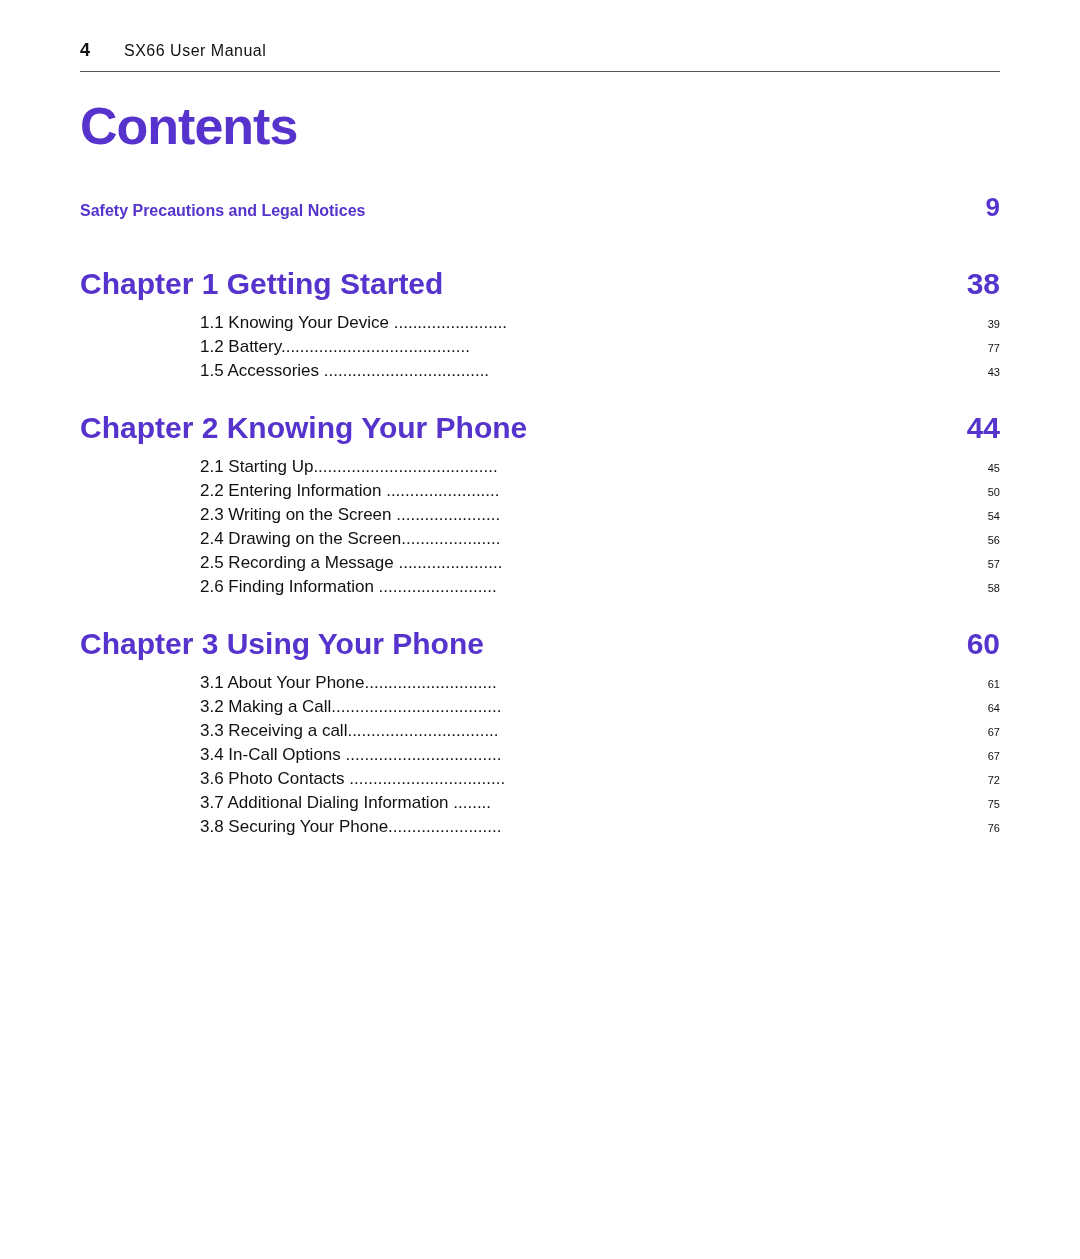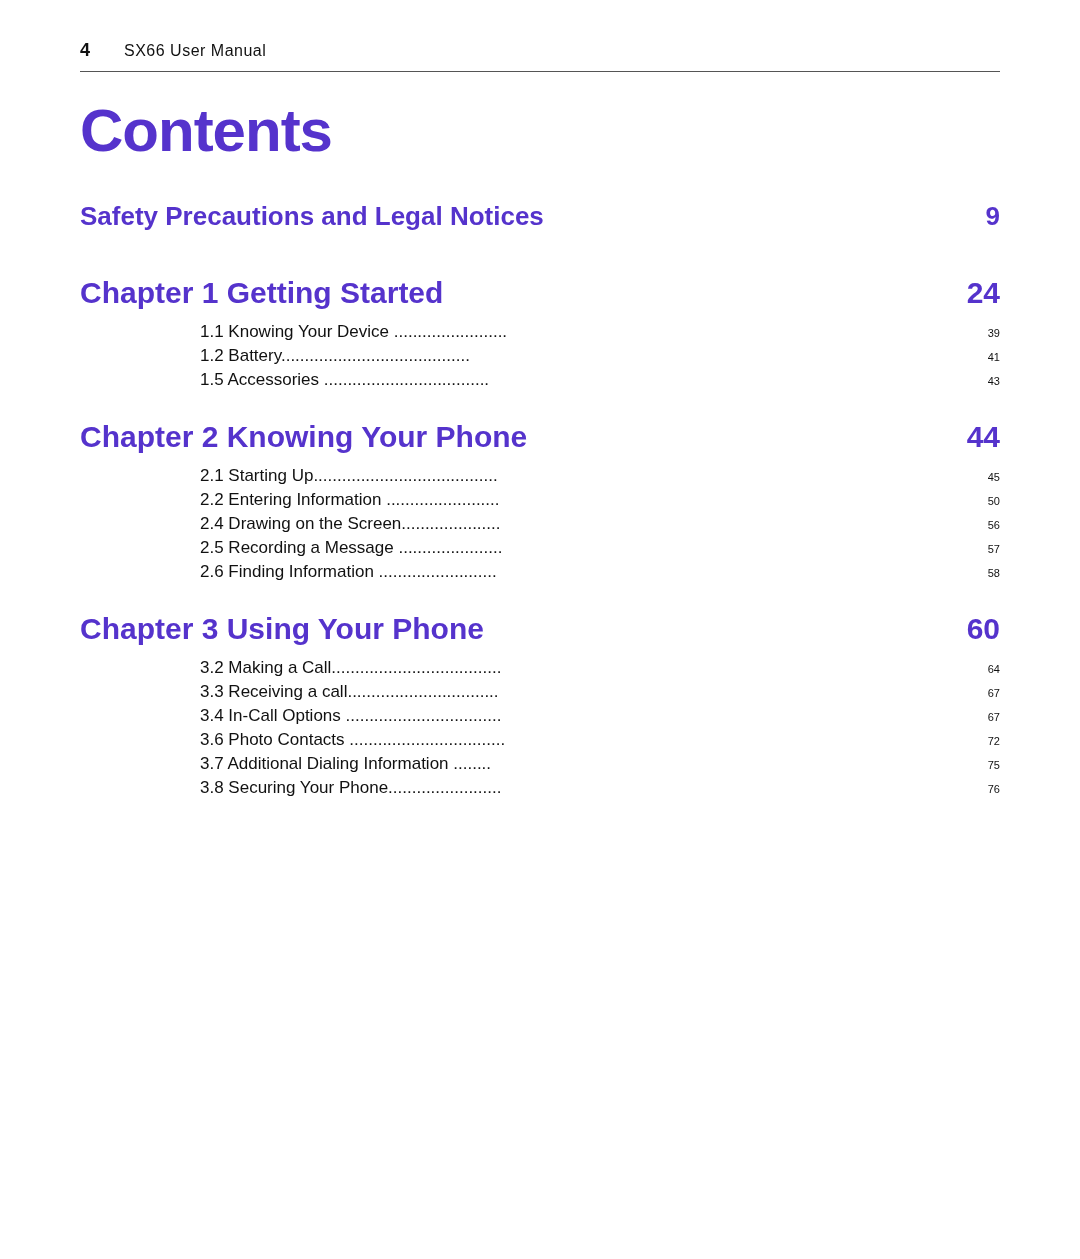--- a/index.html
+++ b/index.html
@@ -41,21 +41,21 @@
     }
 
     .header-title {
       font-size: 16px;
       font-weight: normal;
       color: #111;
       letter-spacing: 0.5px;
     }
 
     .contents-title {
-      font-size: 60px;
+      font-size: 52px;
       font-weight: bold;
       color: #5533cc;
       margin-bottom: 36px;
       letter-spacing: -1px;
     }
 
     .section {
       margin-bottom: 30px;
     }
 
@@ -108,21 +108,21 @@
 
     .safety-section {
       display: flex;
       justify-content: space-between;
       align-items: baseline;
       margin-bottom: 44px;
       margin-top: 10px;
     }
 
     .safety-title {
-      font-size: 26px;
+      font-size: 16px;
       font-weight: bold;
       color: #5533cc;
     }
 
     .safety-page {
       font-size: 26px;
       font-weight: bold;
       color: #5533cc;
       min-width: 60px;
       text-align: right;
@@ -142,30 +142,30 @@
 
   <div class="safety-section">
     <span class="safety-title">Safety Precautions and Legal Notices</span>
     <span class="safety-page">9</span>
   </div>
 
   <div id="chapters-container">
       <div class="section">
         <div class="chapter-header">
           <span class="chapter-title">Chapter 1   Getting Started</span>
-          <span class="chapter-page">24</span>
+          <span class="chapter-page">38</span>
         </div>
         <div class="toc-entries">
           <div class="toc-entry">
             <span class="toc-entry-label">1.1 Knowing Your Device ........................</span>
             <span class="toc-entry-page">39</span>
           </div>
           <div class="toc-entry">
             <span class="toc-entry-label">1.2 Battery........................................</span>
-            <span class="toc-entry-page">41</span>
+            <span class="toc-entry-page">77</span>
           </div>
           <div class="toc-entry">
             <span class="toc-entry-label">1.5 Accessories ...................................</span>
             <span class="toc-entry-page">43</span>
           </div>
         </div>
       </div>
       <div class="section">
         <div class="chapter-header">
           <span class="chapter-title">Chapter 2  Knowing Your Phone</span>
@@ -174,40 +174,48 @@
         <div class="toc-entries">
           <div class="toc-entry">
             <span class="toc-entry-label">2.1 Starting Up.......................................</span>
             <span class="toc-entry-page">45</span>
           </div>
           <div class="toc-entry">
             <span class="toc-entry-label">2.2 Entering Information ........................</span>
             <span class="toc-entry-page">50</span>
           </div>
           <div class="toc-entry">
+            <span class="toc-entry-label">2.3 Writing on the Screen ......................</span>
+            <span class="toc-entry-page">54</span>
+          </div>
+          <div class="toc-entry">
             <span class="toc-entry-label">2.4 Drawing on the Screen.....................</span>
             <span class="toc-entry-page">56</span>
           </div>
           <div class="toc-entry">
             <span class="toc-entry-label">2.5 Recording a Message ......................</span>
             <span class="toc-entry-page">57</span>
           </div>
           <div class="toc-entry">
             <span class="toc-entry-label">2.6 Finding Information .........................</span>
             <span class="toc-entry-page">58</span>
           </div>
         </div>
       </div>
       <div class="section">
         <div class="chapter-header">
           <span class="chapter-title">Chapter 3   Using Your Phone</span>
           <span class="chapter-page">60</span>
         </div>
         <div class="toc-entries">
           <div class="toc-entry">
+            <span class="toc-entry-label">3.1 About Your Phone............................</span>
+            <span class="toc-entry-page">61</span>
+          </div>
+          <div class="toc-entry">
             <span class="toc-entry-label">3.2 Making a Call....................................</span>
             <span class="toc-entry-page">64</span>
           </div>
           <div class="toc-entry">
             <span class="toc-entry-label">3.3 Receiving a call................................</span>
             <span class="toc-entry-page">67</span>
           </div>
           <div class="toc-entry">
             <span class="toc-entry-label">3.4 In-Call Options .................................</span>
             <span class="toc-entry-page">67</span>

